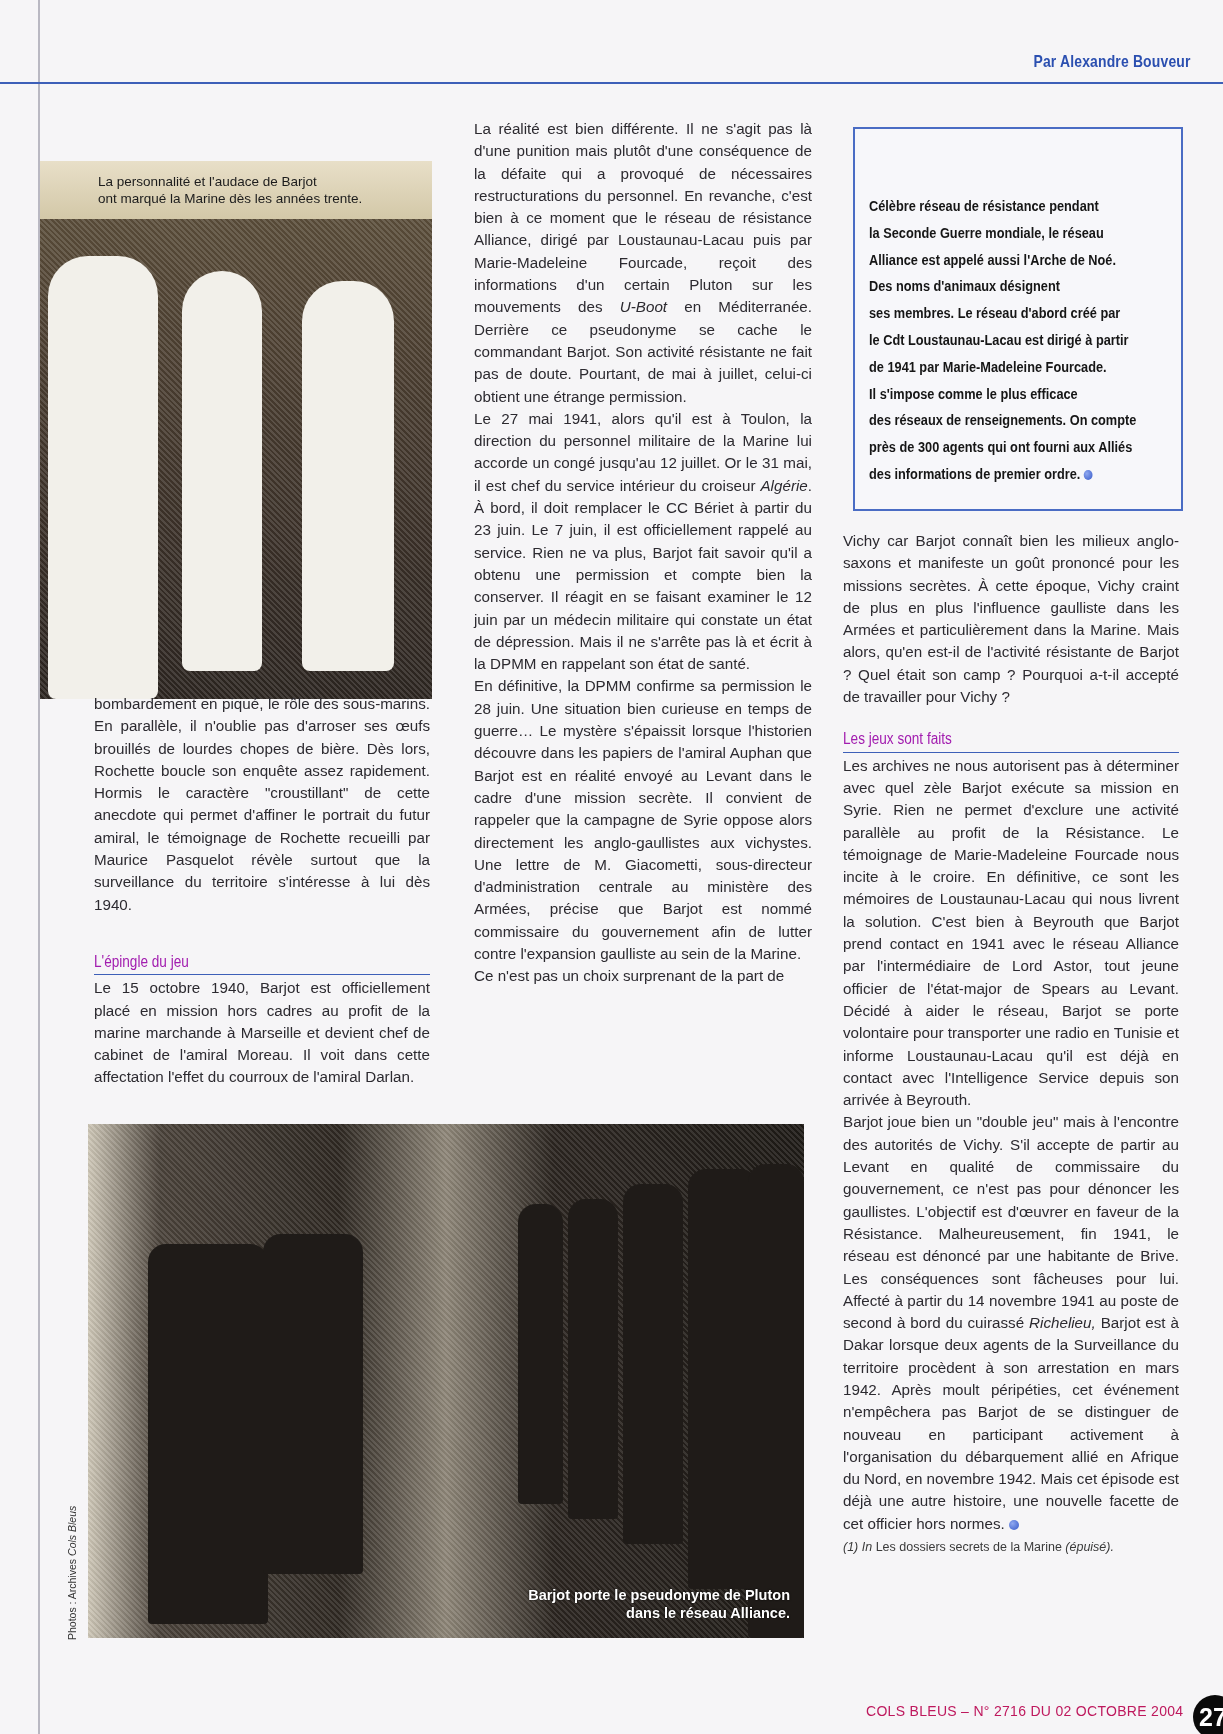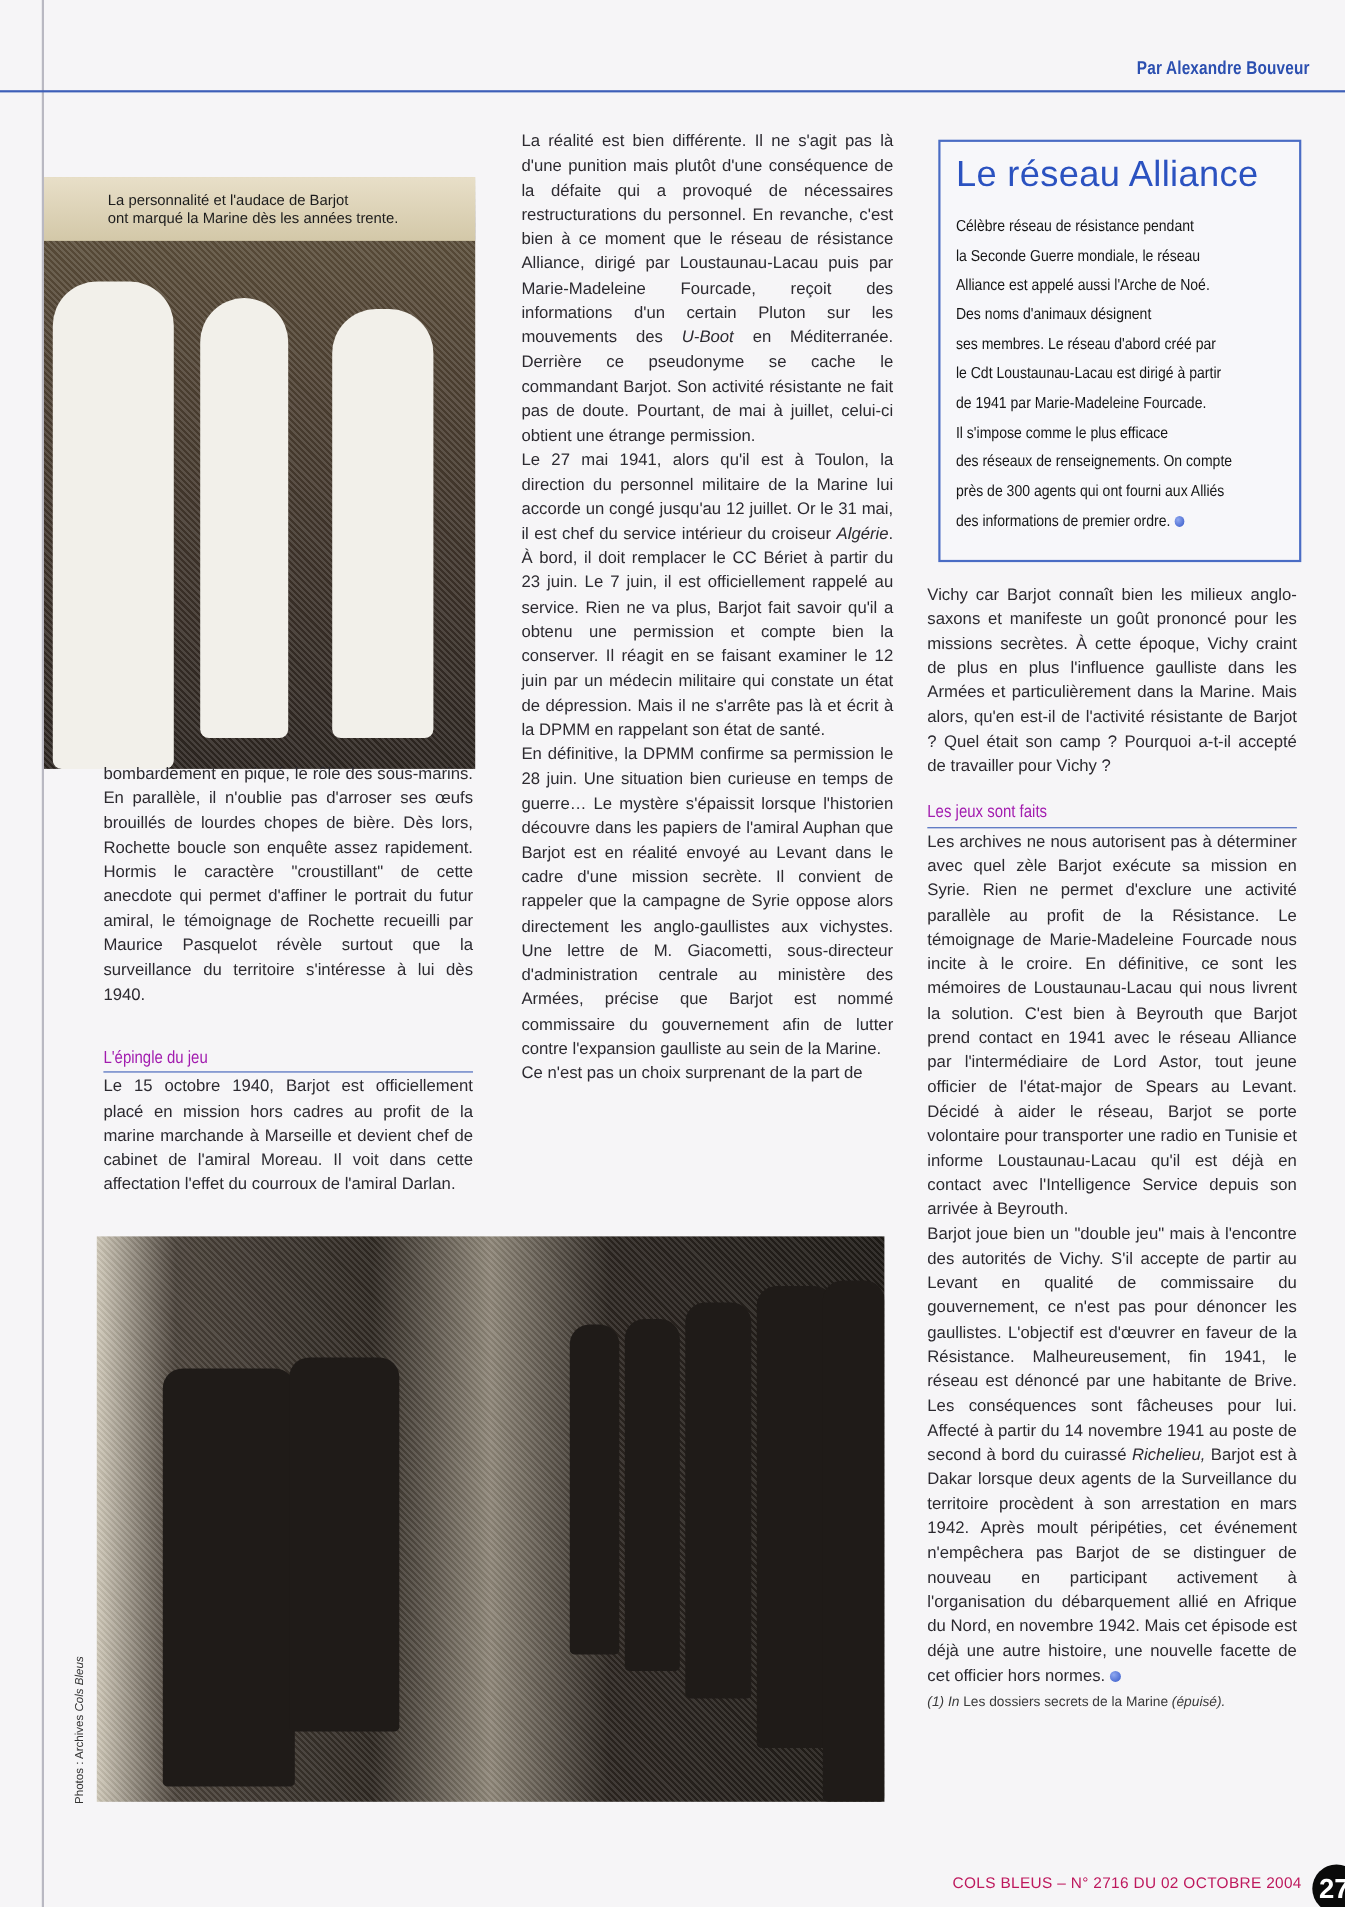--- a/index.html
+++ b/index.html
@@ -72,21 +72,21 @@
   .sidebar-box {
     position: absolute; left: 853px; top: 127px; width: 330px; height: 384px;
     border: 2px solid #4a6cc4; background: #f7f7fa; box-sizing: border-box;
   }
   .sidebar-title {
     position: absolute; left: 14px; top: 10px; font-size: 33px; color: #2b52c0;
     letter-spacing: 0.3px;
   }
   .sidebar-body {
     position: absolute; left: 14px; top: 64px; width: 305px;
-    font-weight: normal; font-size: 14.5px; line-height: 26.8px; color: #161616;
+    font-weight: bold; font-size: 14.5px; line-height: 26.8px; color: #161616;
   }
   .sidebar-body span.line { display: block; white-space: nowrap; transform: scaleX(0.88); transform-origin: left center; }
   .end-dot {
     display: inline-block; width: 10px; height: 10px; border-radius: 50%;
     background: radial-gradient(circle at 35% 35%, #8fa8f0, #3558c8); vertical-align: middle; margin-left: 4px;
   }
   .footnote { font-size: 12.5px; color: #3a3a3a; margin-top: 4px; line-height: 17px; }
 
   .footer {
     position: absolute; left: 866px; top: 1703px; font-size: 14px; color: #be185d; letter-spacing: 0.3px;
@@ -121,21 +121,20 @@
 </div>
 
 <div class="col col2">
   <p><span>La réalité est bien différente. Il ne s'agit pas là d'une punition mais plutôt d'une conséquence de la défaite qui a provoqué de nécessaires restructurations du personnel. En revanche, c'est bien à ce moment que le réseau de résistance Alliance, dirigé par Loustaunau-Lacau puis par Marie-Madeleine Fourcade, reçoit des informations d'un certain Pluton sur les mouvements des </span><em>U-Boot</em><span> en Méditerranée. Derrière ce pseudonyme se cache le commandant Barjot. Son activité résistante ne fait pas de doute. Pourtant, de mai à juillet, celui-ci obtient une étrange permission.</span></p>
   <p><span>Le 27 mai 1941, alors qu'il est à Toulon, la direction du personnel militaire de la Marine lui accorde un congé jusqu'au 12 juillet. Or le 31 mai, il est chef du service intérieur du croiseur </span><em>Algérie</em><span>. À bord, il doit remplacer le CC Bériet à partir du 23 juin. Le 7 juin, il est officiellement rappelé au service. Rien ne va plus, Barjot fait savoir qu'il a obtenu une permission et compte bien la conserver. Il réagit en se faisant examiner le 12 juin par un médecin militaire qui constate un état de dépression. Mais il ne s'arrête pas là et écrit à la DPMM en rappelant son état de santé.</span></p>
   <p>En définitive, la DPMM confirme sa permission le 28 juin. Une situation bien curieuse en temps de guerre… Le mystère s'épaissit lorsque l'historien découvre dans les papiers de l'amiral Auphan que Barjot est en réalité envoyé au Levant dans le cadre d'une mission secrète. Il convient de rappeler que la campagne de Syrie oppose alors directement les anglo-gaullistes aux vichystes. Une lettre de M. Giacometti, sous-directeur d'administration centrale au ministère des Armées, précise que Barjot est nommé commissaire du gouvernement afin de lutter contre l'expansion gaulliste au sein de la Marine.</p>
   <p>Ce n'est pas un choix surprenant de la part de</p>
 </div>
 
 <div class="sidebar-box">
-  <div class="sidebar-title">Le réseau Alliance</div>
   <div class="sidebar-body">
     <span class="line">Célèbre réseau de résistance pendant</span>
     <span class="line">la Seconde Guerre mondiale, le réseau</span>
     <span class="line">Alliance est appelé aussi l'Arche de Noé.</span>
     <span class="line">Des noms d'animaux désignent</span>
     <span class="line">ses membres. Le réseau d'abord créé par</span>
     <span class="line">le Cdt Loustaunau-Lacau est dirigé à partir</span>
     <span class="line">de 1941 par Marie-Madeleine Fourcade.</span>
     <span class="line">Il s'impose comme le plus efficace</span>
     <span class="line">des réseaux de renseignements. On compte</span>
@@ -153,18 +152,22 @@
 </div>
 
 <div class="photo2">
   <div class="officer" style="left:60px;top:120px;width:120px;height:380px;"></div>
   <div class="officer" style="left:175px;top:110px;width:100px;height:340px;"></div>
   <div class="officer" style="left:430px;top:80px;width:45px;height:300px;"></div>
   <div class="officer" style="left:480px;top:75px;width:50px;height:320px;"></div>
   <div class="officer" style="left:535px;top:60px;width:60px;height:360px;"></div>
   <div class="officer" style="left:600px;top:45px;width:70px;height:420px;"></div>
   <div class="officer" style="left:660px;top:40px;width:56px;height:474px;"></div>
+  <div class="caption">
+    <div>Barjot porte le pseudonyme de Pluton</div>
+    <div>dans le réseau Alliance.</div>
+  </div>
 </div>
 
 <div class="photo-credit"><span>Photos : Archives </span><em>Cols Bleus</em></div>
 
 <div class="footer">COLS BLEUS – N° 2716 DU 02 OCTOBRE 2004</div>
 <div class="page-num">27</div>
 
 </body></html>

